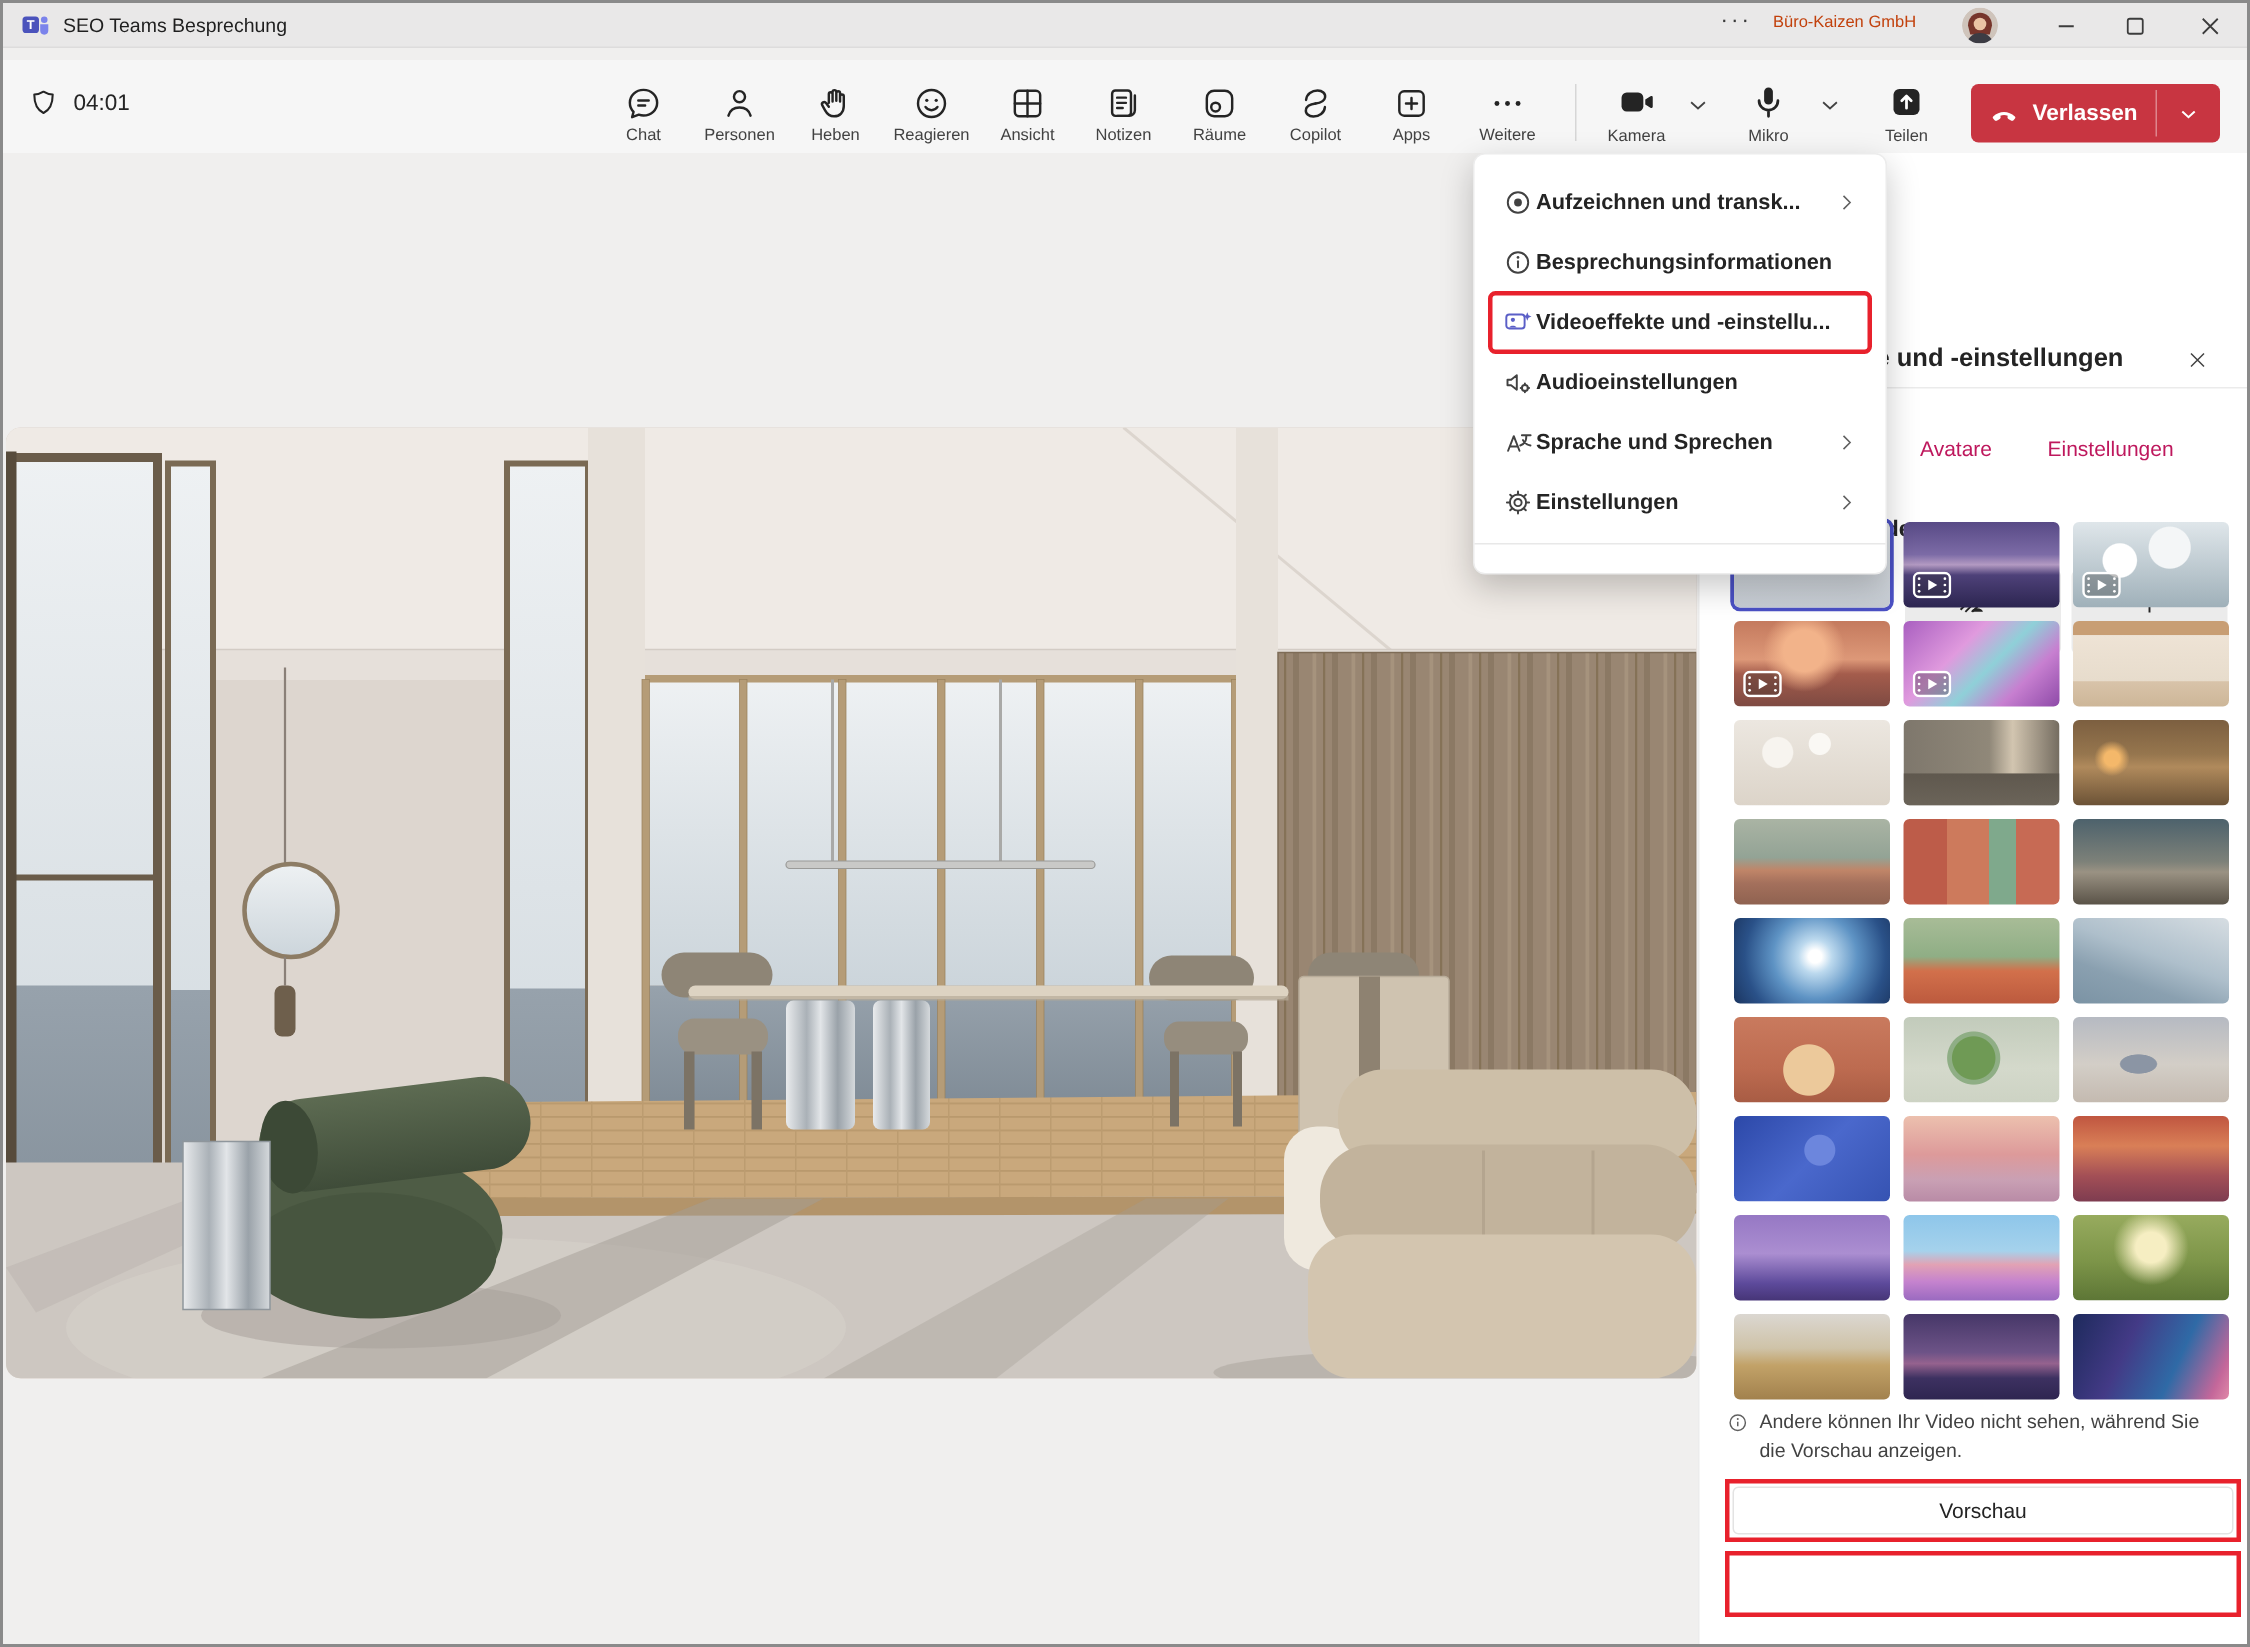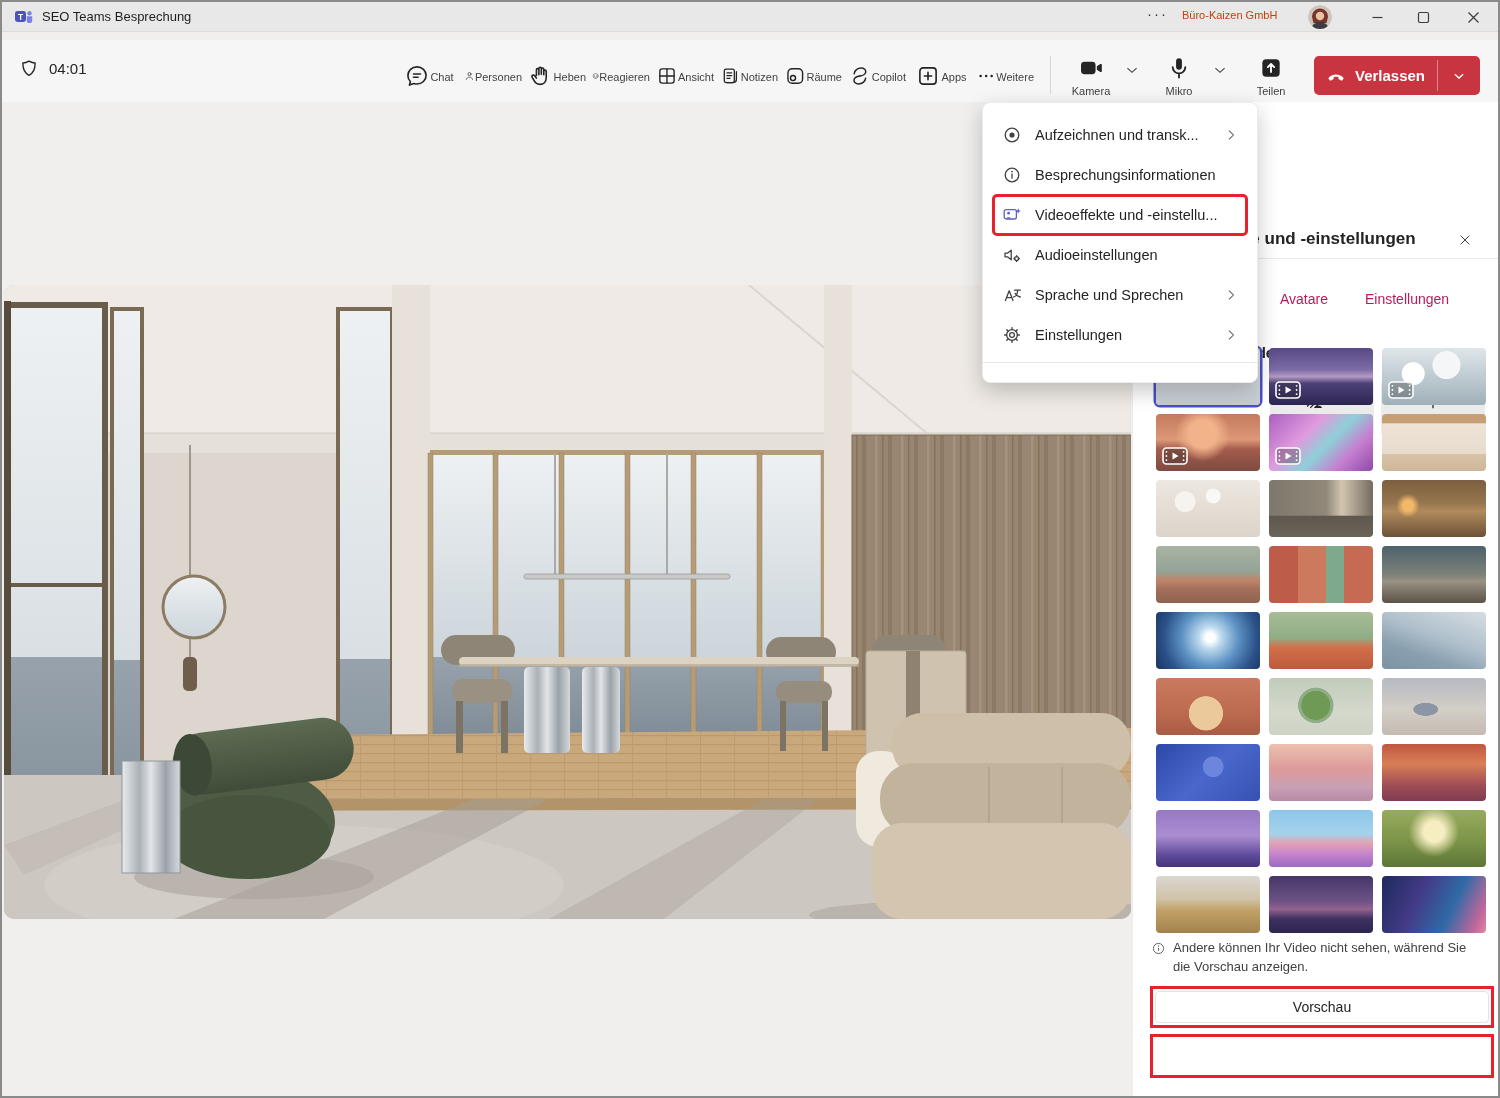--- a/index.html
+++ b/index.html
@@ -24,21 +24,21 @@
   .tb-min{left:1352px;width:46px;}
   .tb-max{left:1398px;width:46px;}
   .tb-close{left:1444px;width:54px;}
   .tb-ctl svg{width:13px;height:13px;stroke:#3c3c3c;stroke-width:1.2;fill:none;}
 
   
   .toolbar{position:absolute;left:0;top:38px;width:100%;height:70px;background:#f6f6f6;border-bottom:1px solid #ececec;}
   .shield{position:absolute;left:16px;top:18px;width:22px;height:22px;}
   .timer{position:absolute;left:47px;top:20px;font-size:15px;color:#242424;}
   .tools{position:absolute;left:398px;top:8px;display:flex;gap:6px;}
-  .tool{width:58px;height:56px;display:flex;flex-direction:row;align-items:center;justify-content:center;cursor:pointer;border-radius:4px;position:relative;}
+  .tool{width:58px;height:56px;display:flex;flex-direction:column;align-items:center;justify-content:center;cursor:pointer;border-radius:4px;position:relative;}
   .tool .t-ic{width:26px;height:26px;}
   .tool .t-lb{font-size:11px;color:#424242;margin-top:2px;white-space:nowrap;}
   .tool.active::after{content:"";position:absolute;left:8px;right:8px;bottom:-4px;height:3px;border-radius:2px;background:var(--accent);}
   .vsep{position:absolute;left:1048px;top:16px;width:1px;height:38px;background:#d6d6d6;}
   .dev{position:absolute;top:8px;width:58px;height:56px;display:flex;flex-direction:column;align-items:center;justify-content:center;cursor:pointer;}
   .dev .t-ic{width:26px;height:26px;}
   .dev .t-lb{font-size:11px;color:#424242;margin-top:4px;}
   .chev-btn{position:absolute;top:20px;width:24px;height:24px;cursor:pointer;}
   .chev-btn svg{width:20px;height:20px;stroke:#424242;stroke-width:1.4;fill:none;}
   .leave{position:absolute;left:1312px;top:16px;width:166px;height:39px;background:var(--leave);border-radius:5px;display:flex;align-items:stretch;color:#fff;cursor:pointer;}
@@ -76,21 +76,21 @@
   .p-note .n-ic svg{width:15px;height:15px;stroke:#616161;stroke-width:1.3;fill:none;}
   .p-note .n-tx{font-size:13px;line-height:19px;color:#424242;}
   .btn-preview{position:absolute;left:22px;top:889px;width:334px;height:32px;background:#fff;border:1px solid #e3e3e3;border-radius:4px;font-size:14px;color:#242424;display:flex;align-items:center;justify-content:center;cursor:pointer;}
   .btn-apply{position:absolute;left:22px;top:937px;width:334px;height:34px;background:var(--accent);border-radius:4px;font-size:14px;font-weight:600;color:#fff;display:flex;align-items:center;justify-content:center;cursor:pointer;}
   .hl-box{position:absolute;border:3px solid var(--highlight);pointer-events:none;z-index:60;}
   .hl-preview{left:17px;top:884px;width:344px;height:42px;}
   .hl-apply{left:17px;top:932px;width:344px;height:44px;}
 
   
   .menu{position:absolute;left:980px;top:100px;width:276px;background:#fff;border:1px solid #ececec;border-radius:8px;box-shadow:0 8px 22px rgba(0,0,0,.22);padding:12px 0 12px 0;z-index:40;}
-  .m-item{height:40px;margin:0 10px;display:flex;align-items:center;gap:13px;padding:0 8px 0 9px;border-radius:4px;cursor:pointer;}
+  .m-item{height:40px;margin:0 10px;display:flex;align-items:center;gap:2px;padding:0 8px 0 9px;border-radius:4px;cursor:pointer;font-weight:bold;}
   .m-item.hl{outline:3px solid var(--highlight);outline-offset:-2px;}
   .m-ic{width:20px;height:20px;flex:none;}
   .m-ic svg{width:20px;height:20px;stroke:#424242;stroke-width:1.3;fill:none;stroke-linecap:round;stroke-linejoin:round;}
   .m-ic.accent svg{stroke:var(--accent);}
   .m-lb{flex:1;font-size:14.5px;color:#242424;white-space:nowrap;overflow:hidden;}
   .m-chev{width:16px;height:16px;flex:none;}
   .m-chev svg{width:16px;height:16px;stroke:#616161;stroke-width:1.3;fill:none;}
   .m-divider{height:1px;background:#e8e8e8;margin:7px 0;}
 </style>
 </head>

